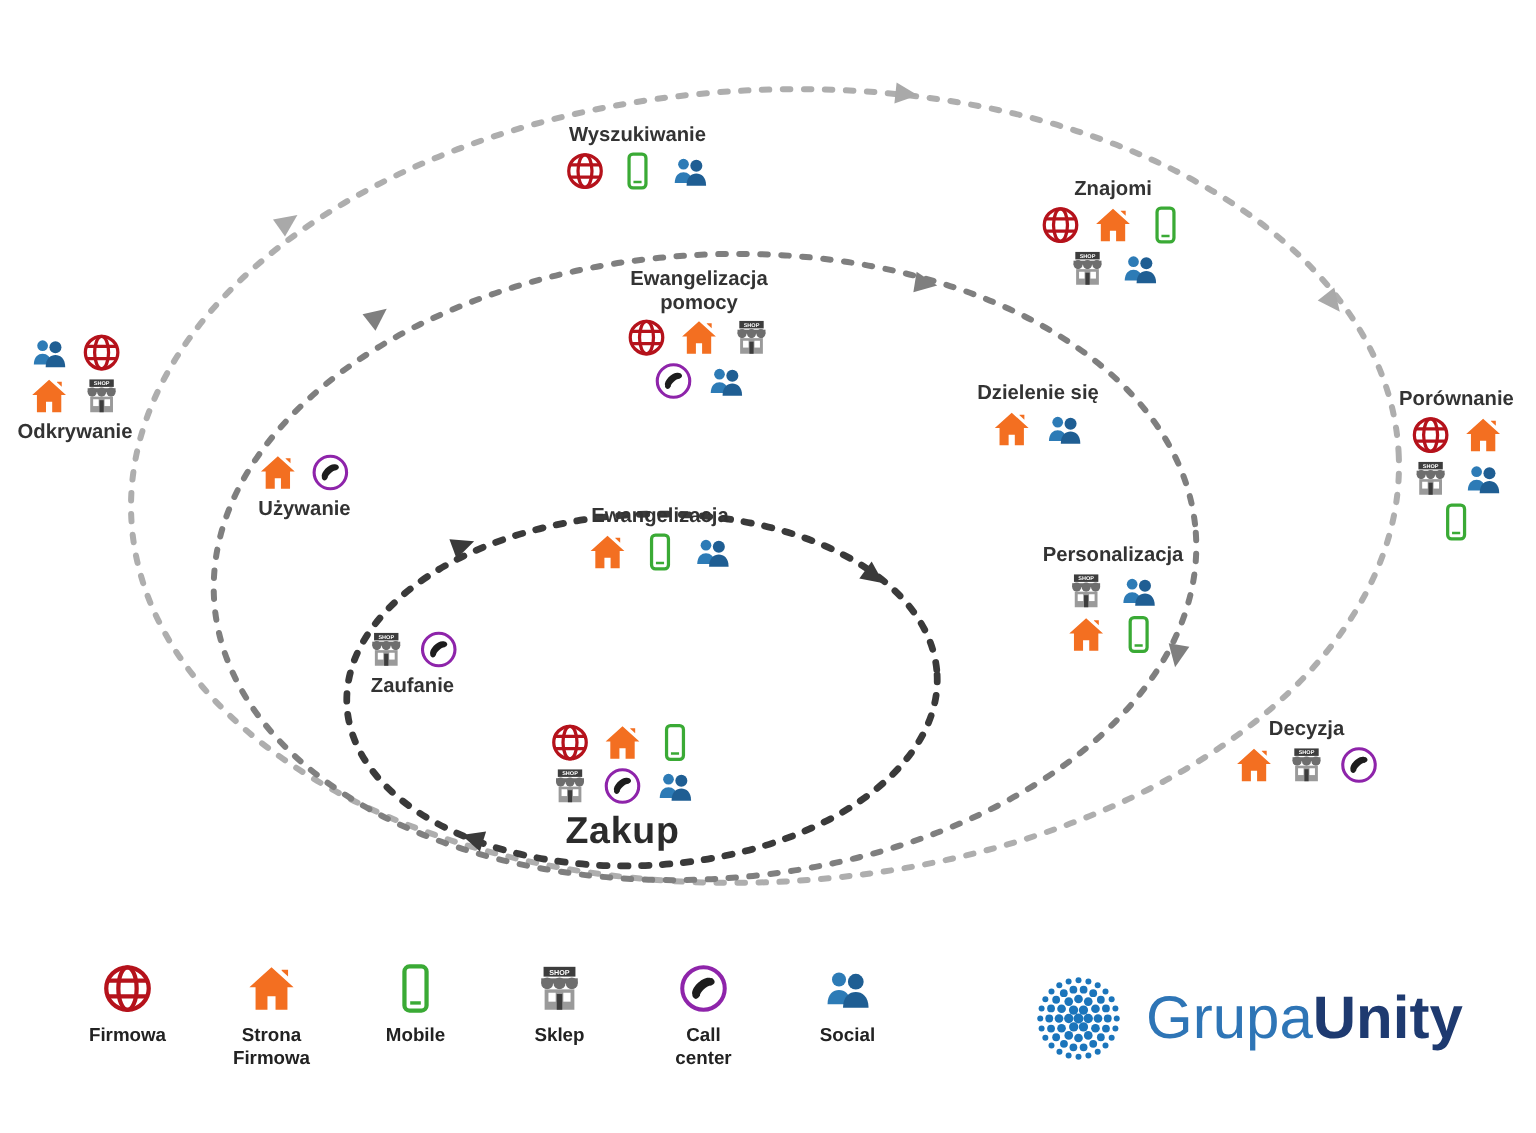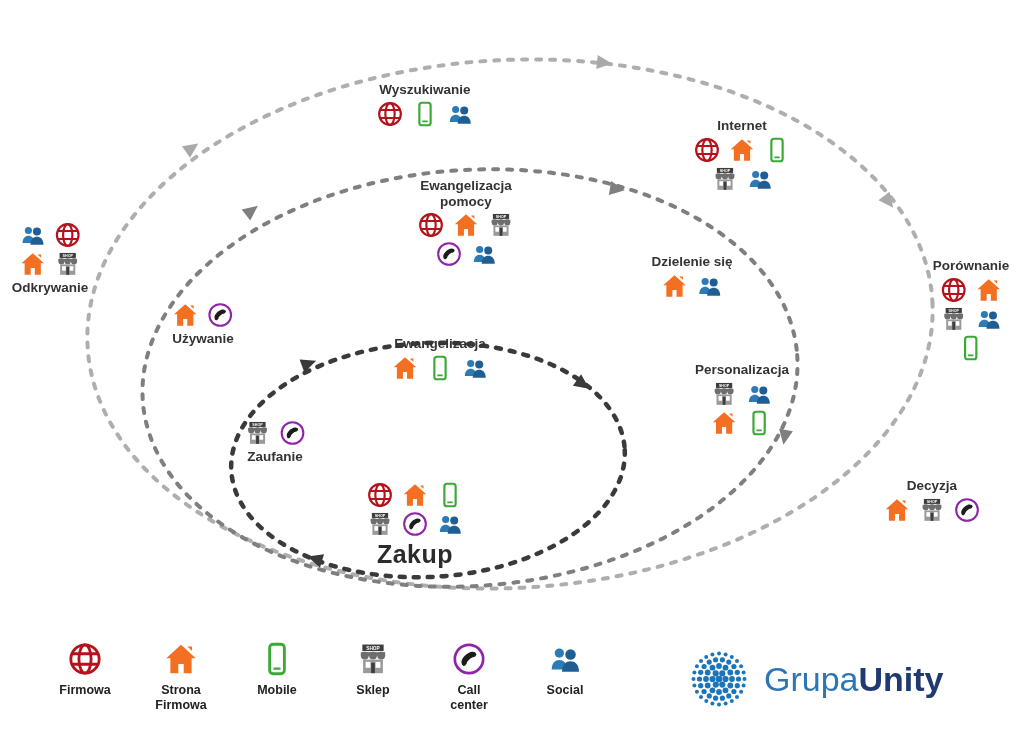--- a/index.html
+++ b/index.html
@@ -11,21 +11,21 @@
   .stage-label{font-weight:bold;font-size:13.5px;color:#333;text-align:center;
                white-space:pre-line;line-height:1.15;}
   .stage-label.big{font-size:25px;color:#2b2b2b;letter-spacing:.5px;}
   .icon-row{display:flex;gap:9px;align-items:flex-end;justify-content:center;}
   .ic{display:inline-block;line-height:0;}
   #legend{position:absolute;left:48px;top:642px;display:flex;gap:22px;}
   .legend-item{width:74px;display:flex;flex-direction:column;align-items:center;gap:7px;}
   .legend-label{font-weight:bold;font-size:12.5px;color:#222;text-align:center;
                 white-space:pre-line;line-height:1.2;}
   #logo{position:absolute;left:688px;top:648px;display:flex;align-items:center;gap:14px;}
-  .logo-text{font-size:34px;color:#2e75b6;}
+  .logo-text{font-size:40px;color:#2e75b6;}
   .logo-text .unity{font-weight:bold;color:#1e3a70;}
 </style>
 </head>
 <body>
 
 <div class="canvas">
   <div id="loops" class="layer"><svg width="1024" height="755" viewBox="0 0 1024 755">
         <ellipse cx="510" cy="324" rx="423" ry="264" fill="none" stroke="#aeaeae" stroke-width="4" stroke-dasharray="5 9" stroke-linecap="round" transform="rotate(-3 510 324)"></ellipse>
         <ellipse cx="470" cy="378" rx="328" ry="208" fill="none" stroke="#7f7f7f" stroke-width="4" stroke-dasharray="5 9" stroke-linecap="round" transform="rotate(-4 470 378)"></ellipse>
         <ellipse cx="428" cy="460" rx="197" ry="117" fill="none" stroke="#3a3a3a" stroke-width="4.5" stroke-dasharray="5 9" stroke-linecap="round" transform="rotate(-3 428 460)"></ellipse>
@@ -60,21 +60,21 @@
                 <path d="M2.6 19.4c0-4.8 2.7-6.7 5.4-6.7s5.4 1.9 5.4 6.7z"></path>
               </g>
               <g fill="#1f5e93">
                 <circle cx="15.9" cy="8.8" r="3.7"></circle>
                 <path d="M9.9 21c0-5.3 3-7.4 6-7.4s6 2.1 6 7.4z"></path>
               </g>
             </svg></span>
         </div>
       </div>
       <div class="stage" style="left: 742px; top: 118px;">
-        <div class="stage-label">Internet</div>
+        <div class="stage-label">Znajomi</div>
         <div class="icon-row">
           <span class="ic" style="width:26px;height:26px"><svg viewBox="0 0 24 24" width="26" height="26">
               <g fill="none" stroke="#b5121b" stroke-width="2">
                 <circle cx="12" cy="12" r="10"></circle>
                 <ellipse cx="12" cy="12" rx="4.3" ry="10"></ellipse>
                 <path d="M2.6 8.3h18.8M2.6 15.7h18.8"></path>
               </g>
             </svg></span>
           <span class="ic" style="width:26px;height:26px"><svg viewBox="0 0 24 24" width="26" height="26">
               <path fill="#f36f21" d="M16.8 3.2h3v3.1l-3-2.7z"></path>
@@ -359,21 +359,21 @@
               <circle cx="12" cy="12" r="10" fill="#fff" stroke="#8e24aa" stroke-width="1.9"></circle>
               <g transform="rotate(-42 12 12)">
                 <path fill="#1d1d1d" d="M6.2 10.6c1.6-3.1 10-3.1 11.6 0l-2.1 2.9c-1.2-1.4-6.2-1.4-7.4 0z"></path>
                 <circle cx="7.2" cy="12" r="1.6" fill="#1d1d1d"></circle>
                 <circle cx="16.8" cy="12" r="1.6" fill="#1d1d1d"></circle>
               </g>
             </svg></span>
         </div>
         <div class="stage-label">Zaufanie</div>
       </div>
-      <div class="stage" style="left: 932px; top: 478px;">
+      <div class="stage" style="left: 871px; top: 478px;">
         <div class="stage-label">Decyzja</div>
         <div class="icon-row">
           <span class="ic" style="width:26px;height:26px"><svg viewBox="0 0 24 24" width="26" height="26">
               <path fill="#f36f21" d="M16.8 3.2h3v3.1l-3-2.7z"></path>
               <path fill="#f36f21" d="M12 2 1.6 11.4h2.9V22h5.6v-6.4h3.8V22h5.6V11.4h2.9z"></path>
             </svg></span>
           <span class="ic" style="width:26px;height:26px"><svg viewBox="0 0 24 24" width="26" height="26">
               <rect x="4.5" y="1.8" width="15" height="4.6" fill="#3d3d3d"></rect>
               <text x="12" y="5.5" font-size="3.4" font-weight="bold" fill="#fff" text-anchor="middle" font-family="Liberation Sans, sans-serif">SHOP</text>
               <rect x="3.4" y="7.2" width="17.2" height="2.4" fill="#6e6e6e"></rect>

